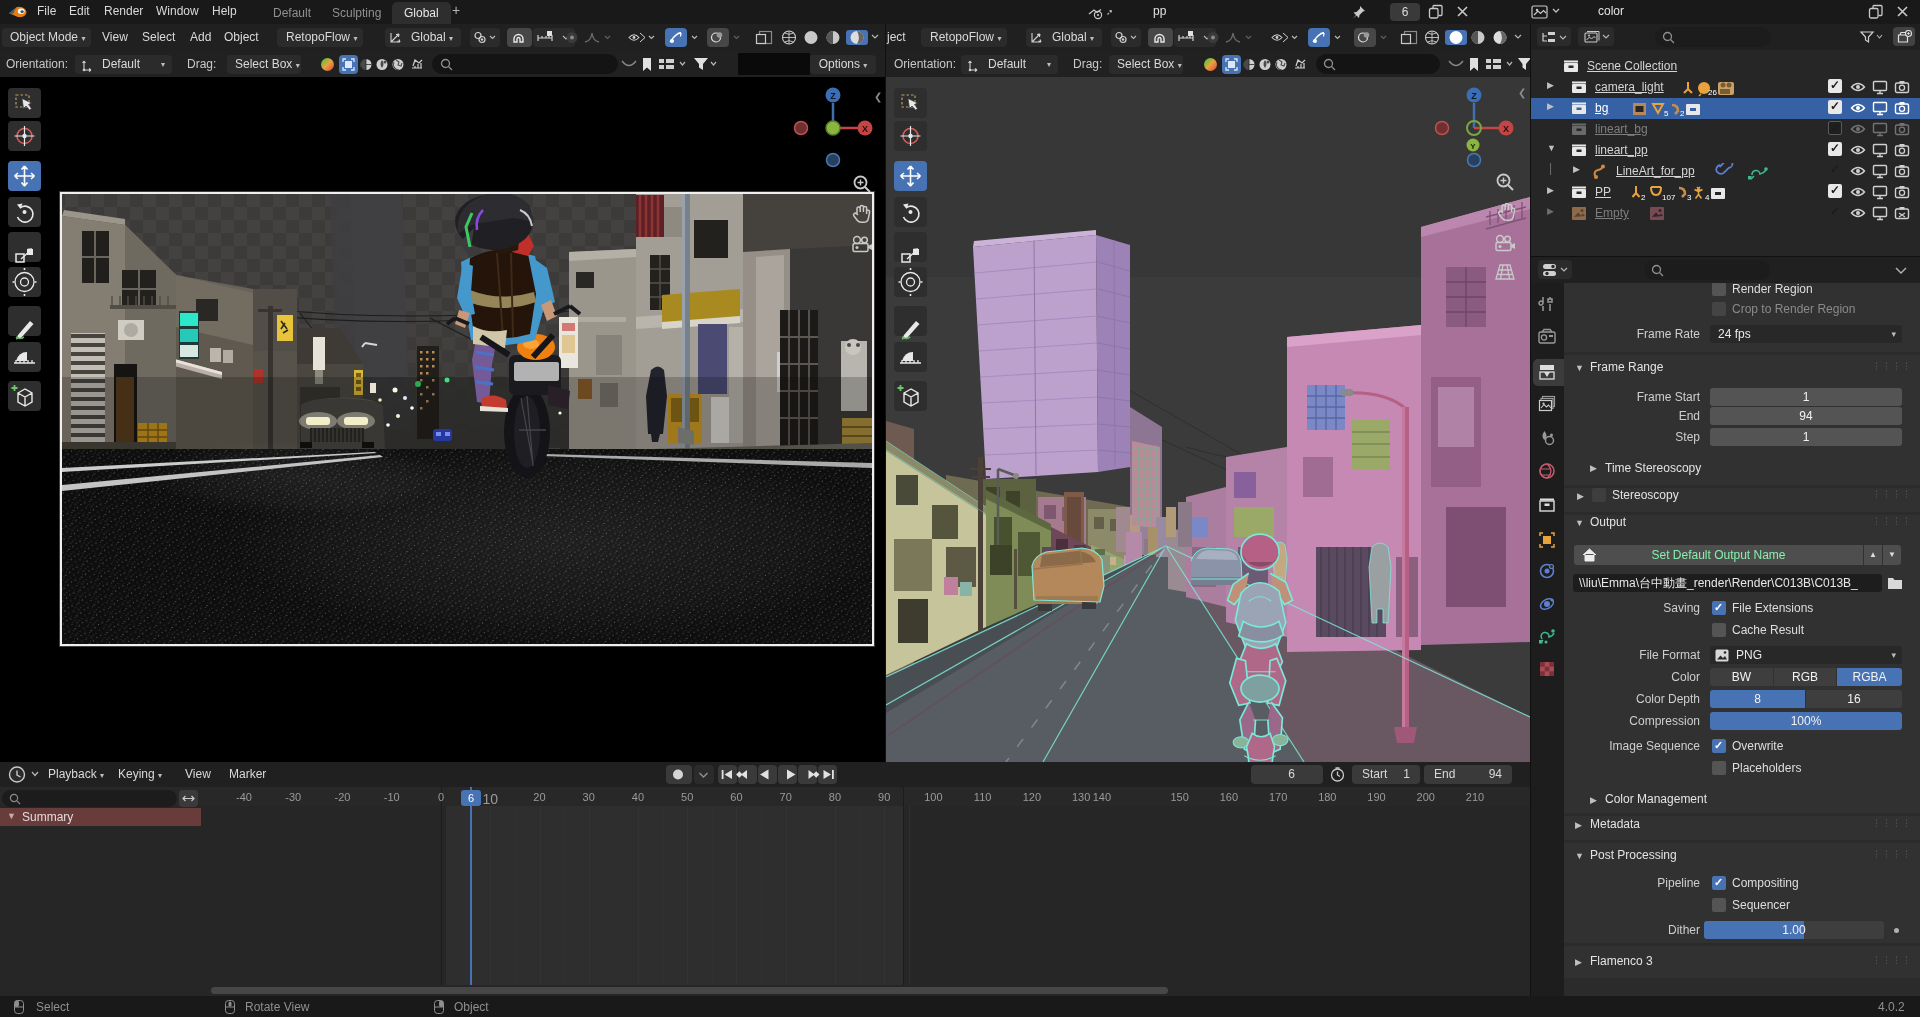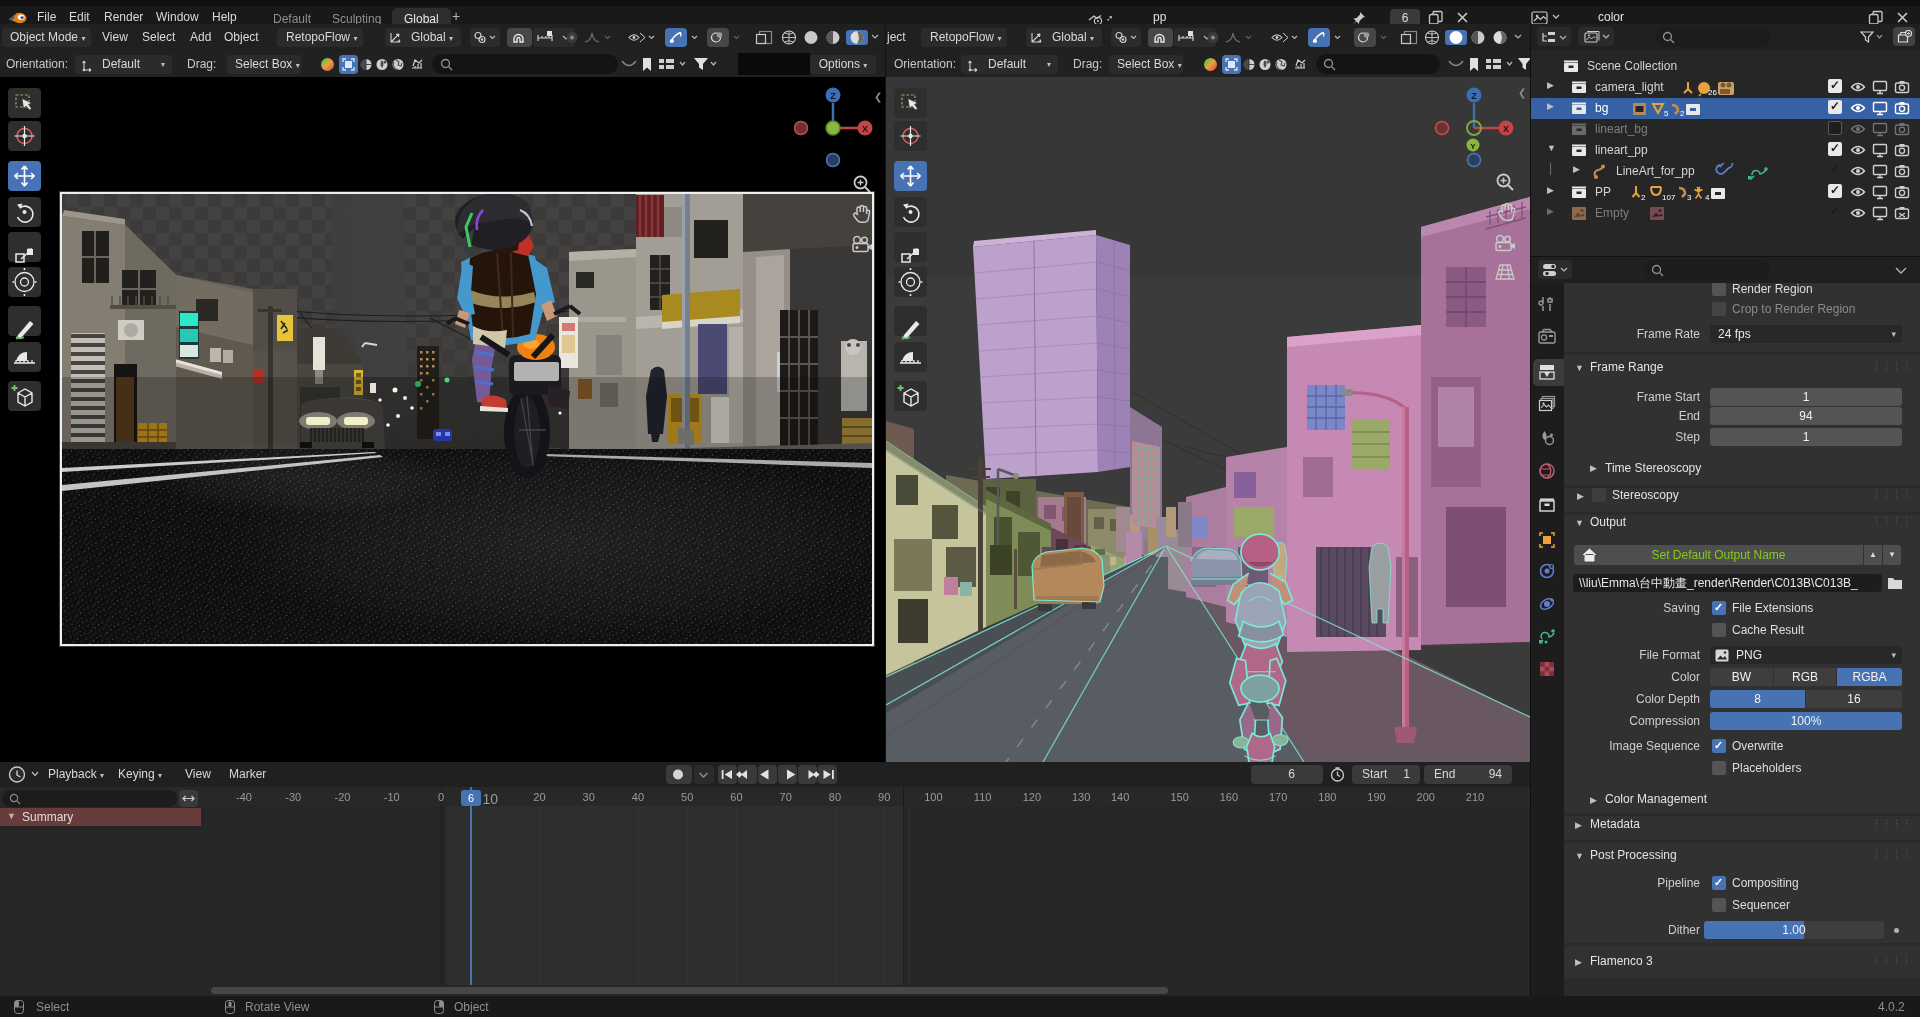--- a/index.html
+++ b/index.html
@@ -1,20 +1,20 @@
 <!DOCTYPE html>
 <html><head>
 <meta charset="utf-8">
 <style>
 * { margin:0; padding:0; box-sizing:border-box; }
 html,body { width:1920px; height:1017px; overflow:hidden; background:#101010;
   font-family:"Liberation Sans", sans-serif; font-size:12px; color:#d4d4d4; }
 .abs { position:absolute; }
 
-#topbar { position:absolute; left:0; top:0; width:1920px; height:24px; background:#191919;margin-top:6px; }
+#topbar { position:absolute; left:0; top:0; width:1920px; height:24px; background:#191919; }
 #topbar .menu { position:absolute; top:4px; color:#d9d9d9; font-size:12px; }
 .tab { position:absolute; top:2px; height:22px; line-height:22px; padding:0 12px; color:#909090;
   border-radius:5px 5px 0 0; font-size:12px; }
 .tab.active { background:#2e2e2e; color:#e6e6e6; }
 .btn { position:absolute; background:#2b2b2b; border-radius:4px; height:19px; line-height:19px;
   color:#d9d9d9; font-size:12px; text-align:center; }
 .lbl { position:absolute; color:#d9d9d9; font-size:12px; line-height:19px; }
 .caret { color:#bdbdbd; font-size:8px; }
 
 #vpL { position:absolute; left:0; top:24px; width:885px; height:738px; background:#000; }
@@ -27,21 +27,21 @@
 
 #props { position:absolute; left:1531px; top:257px; width:389px; height:739px; background:#2d2d2d; }
 
 #timeline { position:absolute; left:0; top:762px; width:1530px; height:234px; background:#262626; }
 
 #status { position:absolute; left:0; top:996px; width:1920px; height:21px; background:#191919; color:#8f8f8f; }
 
 .olrow { position:absolute; left:0; width:389px; height:21px; font-size:12px; }
 .olrow .tri { position:absolute; left:20px; top:3px; font-size:9px; color:#c0c0c0; }
 .olrow .coll { position:absolute; left:32px; top:3px; width:16px; height:14px; }
-.oltxt { position:absolute; top:3px; color:#d4d4d4; }
+.oltxt { position:absolute; top:3px; color:#d4d4d4;text-decoration:underline; }
 .olicons { position:absolute; right:4px; top:2px; }
 .olicons .cb { display:inline-block; width:14px; height:14px; background:#e8e8e8; border-radius:2px; margin-right:8px; vertical-align:top; position:relative; }
 .olicons .cb::after { content:"\2713"; position:absolute; left:2px; top:-1px; color:#1c1c1c; font-size:12px; font-weight:bold; }
 .olicons .oli { width:16px; height:16px; margin-right:6px; vertical-align:top; }
 
 .panel { position:absolute; left:0; width:356px; background:#313131; }
 .plbl { position:absolute; text-align:right; width:136px; left:0; color:#cecece; font-size:12px; }
 .pchk { position:absolute; width:14px; height:14px; border-radius:2px; background:#545454; }
 .pchk.on { background:#4772b3; }
 .pchk.on::after { content:"\2713"; position:absolute; left:2px; top:0px; color:#fff; font-size:11px; font-weight:bold; }
@@ -1235,21 +1235,21 @@
       <div class="phdr" style="left:41px;top:178px">Time Stereoscopy</div>
     <div class="panel" style="top:205px;height:24px"></div>
     <div class="pcaret" style="left:13px;top:208px">▶</div>
       <div class="pchk" style="left:28px;top:205px;background:#3e3e3e"></div>
       <div class="phdr" style="left:48px;top:205px">Stereoscopy</div>
       <div class="dots" style="top:206px">⋮⋮⋮⋮</div>
     <div class="panel" style="top:232px;height:298px"></div>
     <div class="pcaret" style="left:11px;top:235px">▼</div>
       <div class="phdr" style="left:26px;top:232px">Output</div>
       <div class="dots" style="top:233px">⋮⋮⋮⋮</div>
-    <div style="position:absolute;left:10px;top:262px;width:289px;height:20px;background:#4e4e4e;border-radius:3px 0 0 3px;color:#84cc16;text-align:center;line-height:20px">Set Default Output Name</div>
+    <div style="position:absolute;left:10px;top:262px;width:289px;height:20px;background:#4e4e4e;border-radius:3px 0 0 3px;color:#86efac;text-align:center;line-height:20px">Set Default Output Name</div>
     <svg class="abs" style="left:18px;top:265px" width="15" height="14" viewBox="0 0 15 14">
         <path d="M1 7 L7.5 1 L14 7 M3 6 v7 h9 V6" fill="#ececec" stroke="#ececec" stroke-width="1"></path>
       </svg>
     <div style="position:absolute;left:300px;top:262px;width:18px;height:20px;background:#4e4e4e;color:#dcdcdc;font-size:8px;text-align:center;line-height:20px">▲</div>
     <div style="position:absolute;left:319px;top:262px;width:18px;height:20px;background:#4e4e4e;border-radius:0 3px 3px 0;color:#dcdcdc;font-size:8px;text-align:center;line-height:20px">▼</div>
     <div style="position:absolute;left:9px;top:291px;width:309px;height:18px;background:#1d1d1d;border-radius:3px;color:#e8e8e8;line-height:18px;padding-left:6px;font-size:12px;white-space:nowrap;overflow:hidden">\\liu\Emma\台中動畫_render\Render\C013B\C013B_</div>
     <svg class="abs" style="left:323px;top:293px" width="16" height="14" viewBox="0 0 16 14">
         <path d="M1 2 h5 l1.5 2 H15 v9 H1 Z" fill="#d8d8d8"></path>
       </svg>
     <div class="plbl" style="top:318px">Saving</div>
@@ -1385,21 +1385,21 @@
       <div style="position:absolute;left:622.96px;top:29px;width:30px;text-align:center;color:#9a9a9a;font-size:11px">40</div>
       <div style="position:absolute;left:672.2px;top:29px;width:30px;text-align:center;color:#9a9a9a;font-size:11px">50</div>
       <div style="position:absolute;left:721.44px;top:29px;width:30px;text-align:center;color:#9a9a9a;font-size:11px">60</div>
       <div style="position:absolute;left:770.6800000000001px;top:29px;width:30px;text-align:center;color:#9a9a9a;font-size:11px">70</div>
       <div style="position:absolute;left:819.9200000000001px;top:29px;width:30px;text-align:center;color:#9a9a9a;font-size:11px">80</div>
       <div style="position:absolute;left:869.1600000000001px;top:29px;width:30px;text-align:center;color:#9a9a9a;font-size:11px">90</div>
       <div style="position:absolute;left:918.4000000000001px;top:29px;width:30px;text-align:center;color:#9a9a9a;font-size:11px">100</div>
       <div style="position:absolute;left:967.64px;top:29px;width:30px;text-align:center;color:#9a9a9a;font-size:11px">110</div>
       <div style="position:absolute;left:1016.8800000000001px;top:29px;width:30px;text-align:center;color:#9a9a9a;font-size:11px">120</div>
       <div style="position:absolute;left:1066.12px;top:29px;width:30px;text-align:center;color:#9a9a9a;font-size:11px">130</div>
-      <div style="position:absolute;left:1111px;top:29px;width:30px;text-align:left;color:#9a9a9a;font-size:11px">140</div>
+      <div style="position:absolute;left:1081px;top:29px;width:30px;text-align:right;color:#9a9a9a;font-size:11px">140</div>
       <div style="position:absolute;left:1164.6px;top:29px;width:30px;text-align:center;color:#9a9a9a;font-size:11px">150</div>
       <div style="position:absolute;left:1213.8400000000001px;top:29px;width:30px;text-align:center;color:#9a9a9a;font-size:11px">160</div>
       <div style="position:absolute;left:1263.08px;top:29px;width:30px;text-align:center;color:#9a9a9a;font-size:11px">170</div>
       <div style="position:absolute;left:1312.3200000000002px;top:29px;width:30px;text-align:center;color:#9a9a9a;font-size:11px">180</div>
       <div style="position:absolute;left:1361.56px;top:29px;width:30px;text-align:center;color:#9a9a9a;font-size:11px">190</div>
       <div style="position:absolute;left:1410.8000000000002px;top:29px;width:30px;text-align:center;color:#9a9a9a;font-size:11px">200</div>
       <div style="position:absolute;left:1460.0400000000002px;top:29px;width:30px;text-align:center;color:#9a9a9a;font-size:11px">210</div>
     </div>
   
   <div style="position:absolute;left:2px;top:28px;width:175px;height:17px;background:#1c1c1c;border-radius:9px"></div>

